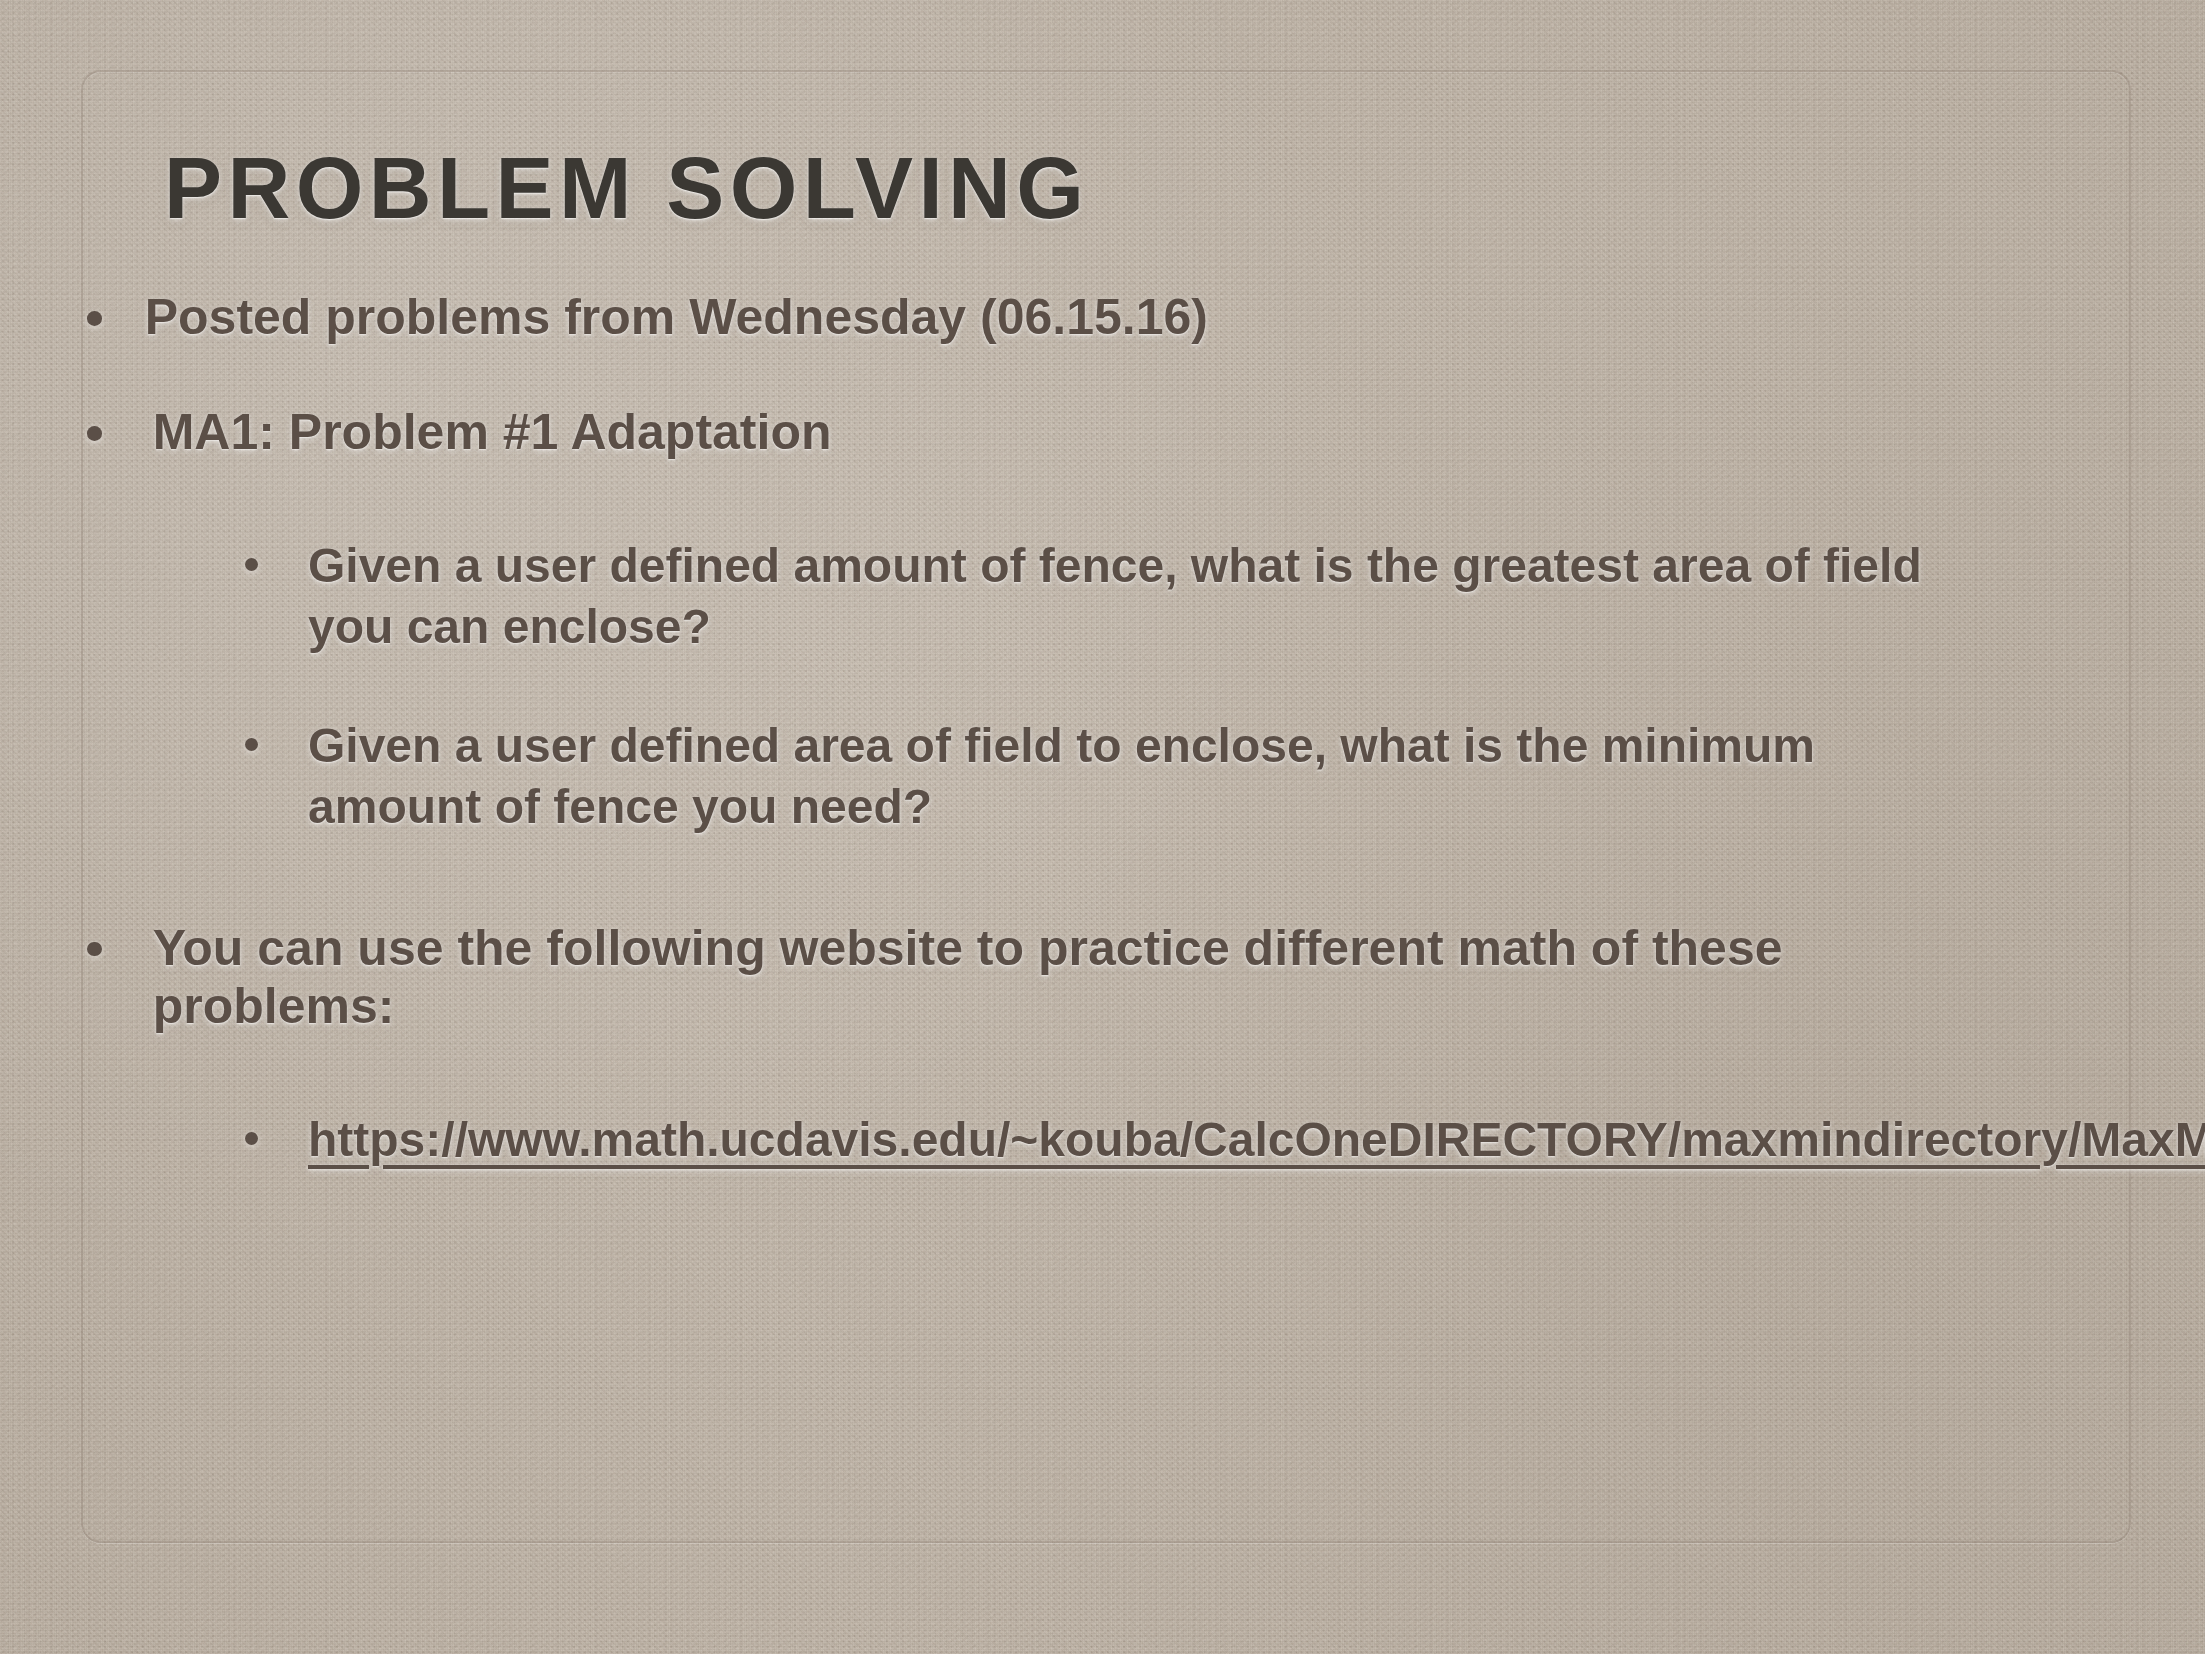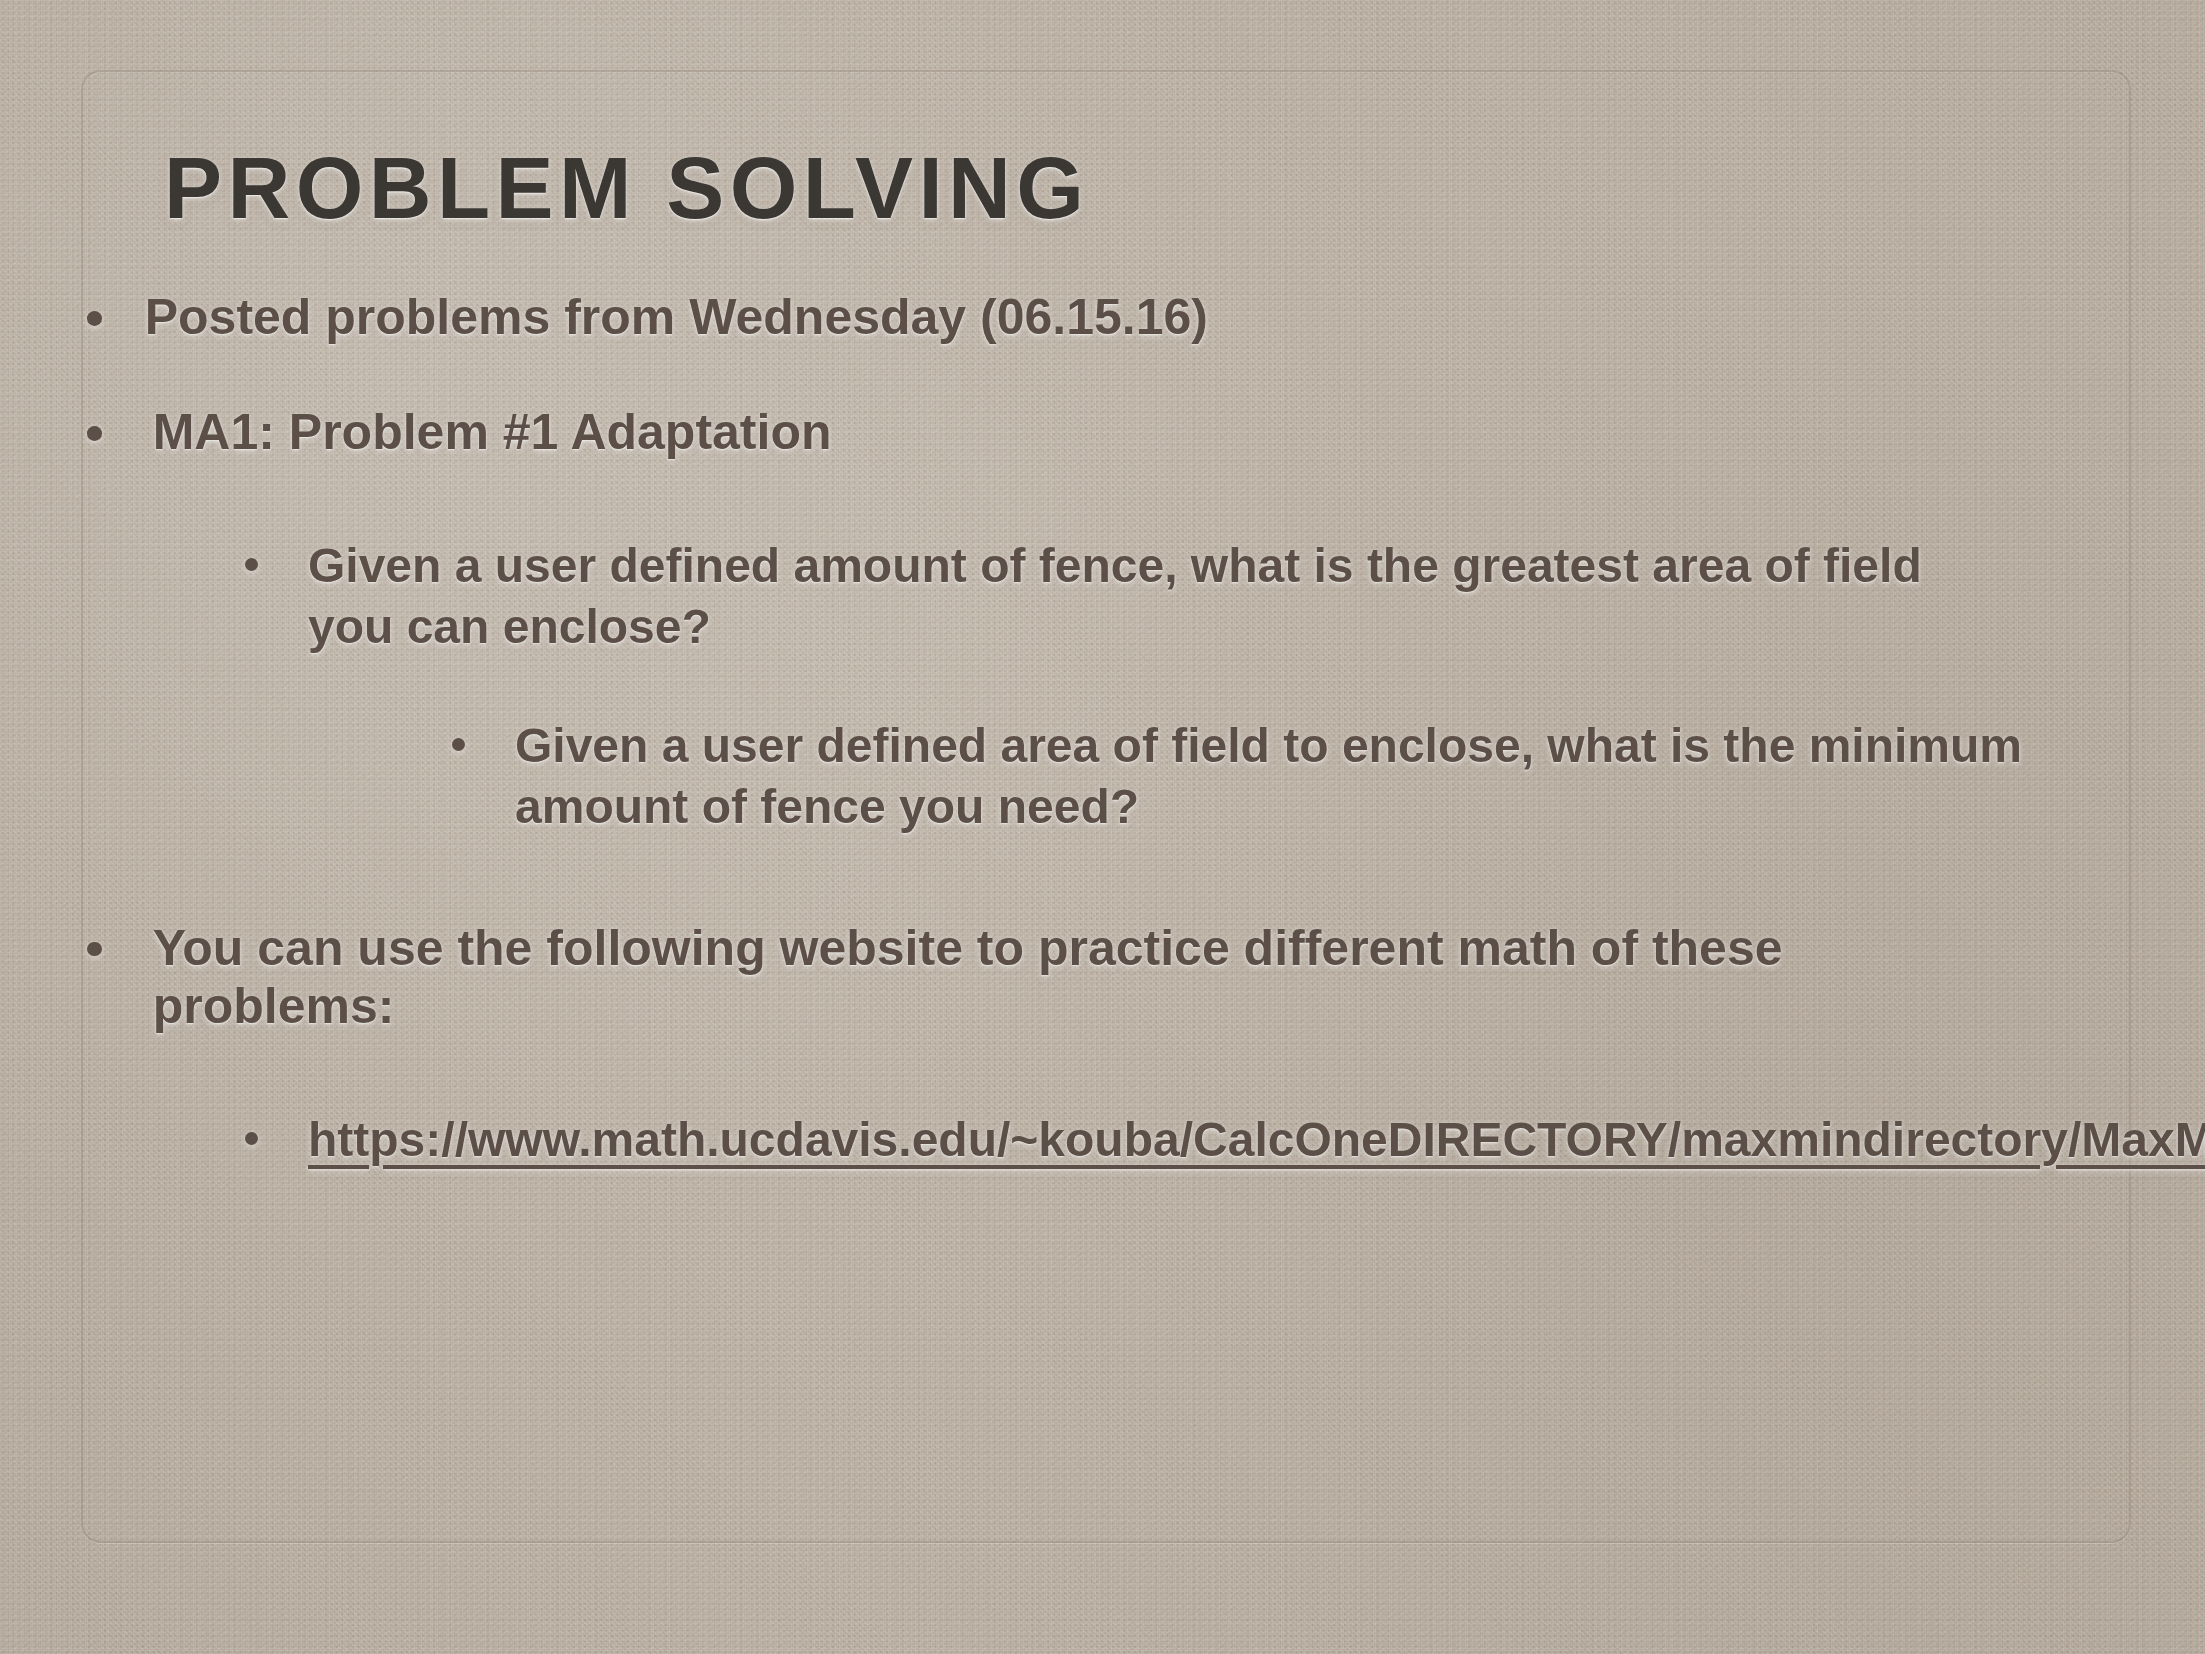--- a/index.html
+++ b/index.html
@@ -148,21 +148,21 @@
 
   .link .txt {
     text-decoration: underline;
     text-decoration-thickness: 3.9px;
     text-underline-offset: 8.5px;
   }
 
   
   .gap-lg { margin-bottom: 74px; gap: 8px; }
   .gap-md { margin-bottom: 57px; }
-  .gap-xl { margin-bottom: 81px; justify-content: flex-end; }
+  .gap-xl { margin-bottom: 81px; }
 </style>
 </head>
 <body>
 
 <div class="slide">
 
   <div class="grain"></div>
 
   <div class="frame"></div>
 

